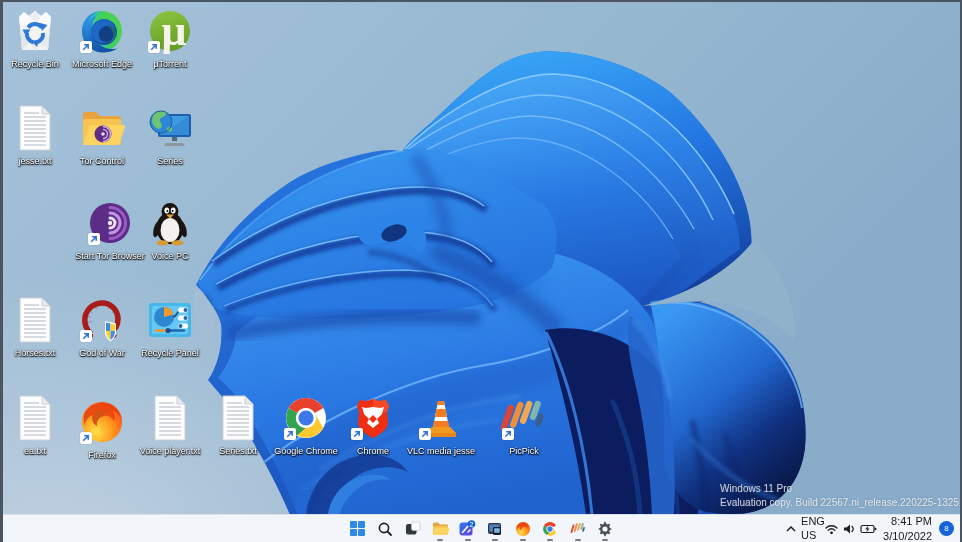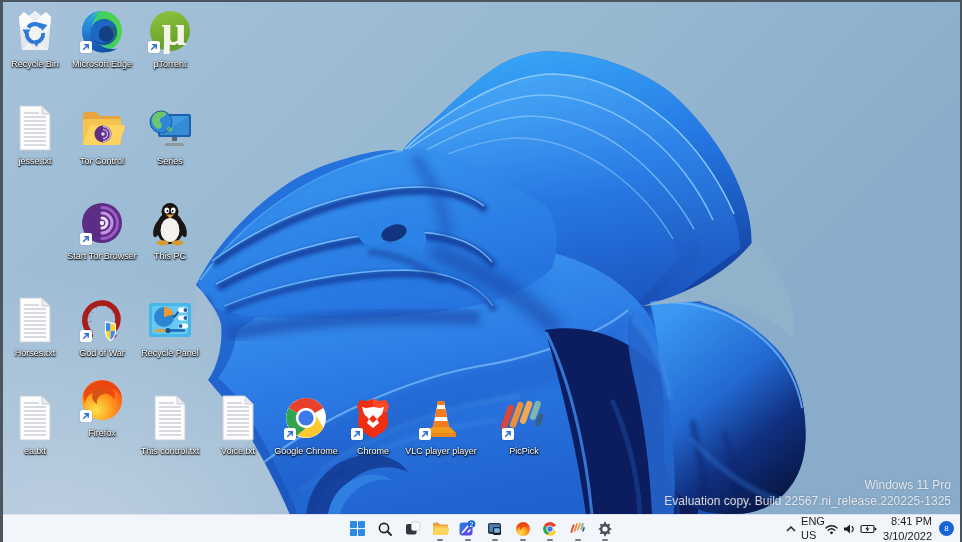--- a/index.html
+++ b/index.html
@@ -2,21 +2,21 @@
 <html><head><meta charset="utf-8"><style>
 html,body{margin:0;padding:0;width:962px;height:542px;overflow:hidden}
 body{font-family:"Liberation Sans",sans-serif;position:relative;background:#9bbcd4}
 #wall{position:absolute;left:0;top:0}
 .edge{position:absolute;background:#4a5560;z-index:50}
 .ico{position:absolute;width:68px;display:flex;flex-direction:column;align-items:center;z-index:10}
 .ico .g{width:46px;height:46px;position:relative;display:flex;align-items:center;justify-content:center}
 .ico .lbl{margin-top:5px;font-size:9px;color:#fff;text-shadow:0 1px 1px rgba(0,0,0,.95),0 0 2px rgba(0,0,0,.85),1px 1px 2px rgba(0,0,0,.7);text-align:center;line-height:1.15;white-space:nowrap}
 .arrow{position:absolute;left:1px;bottom:1px;width:12px;height:12px;background:#fff;border-radius:2px;box-shadow:0 0 1px rgba(0,0,0,.4)}
 .arrow svg{position:absolute;left:1px;top:1px}
-#wm{position:absolute;right:11px;bottom:33px;text-align:right;color:rgba(255,255,255,.78);font-size:12px;line-height:1.35;z-index:12;text-shadow:0 0 2px rgba(80,90,110,.5)}
+#wm{position:absolute;right:3px;bottom:33px;text-align:left;color:rgba(255,255,255,.78);font-size:10px;line-height:1.35;z-index:12;text-shadow:0 0 2px rgba(80,90,110,.5)}
 #tb{position:absolute;left:0;bottom:0;width:962px;height:27px;background:#f2f5fa;border-top:1px solid #dde2ea;z-index:40}
 #tbc{position:absolute;left:344px;top:0;height:27px;display:flex;align-items:center}
 .ti{width:27.5px;height:27px;display:flex;align-items:center;justify-content:center;position:relative}
 .ti .dot{position:absolute;bottom:1px;left:50%;margin-left:-3px;width:6px;height:2px;border-radius:2px;background:#767c84}
 #tray{position:absolute;right:0;top:0;height:27px;display:flex;align-items:center;color:#1b1b1b}
 </style></head><body>
 <svg id="wall" width="962" height="542" viewBox="0 0 962 542">
 <defs>
 <linearGradient id="bg" x1="0" y1="0" x2="0.9" y2="0.5">
 <stop offset="0" stop-color="#a6c2da"></stop>
@@ -274,21 +274,21 @@
 <rect x="25" y="32" width="5" height="4" fill="#5b6770"></rect>
 <path d="M19,38 L36,38 L38,41 L17,41 Z" fill="#8d979e"></path>
 <circle cx="14" cy="17" r="11" fill="#2e86d8"></circle>
 <path d="M7,9 C10,6 15,5 18,6 C20,8 19,11 16,12 C13,13 12,15 14,18 C16,21 14,24 11,24 C7,22 5,19 5,15 C5,13 6,11 7,9 Z" fill="#6fc472"></path>
 <path d="M20,23 C23,21 26,22 25,25 C24,27 21,27 20,25 Z" fill="#6fc472"></path>
 <circle cx="14" cy="17" r="11" fill="none" stroke="#1b609e" stroke-width="1"></circle>
 </svg>
     </span>
     <span class="lbl">Series</span>
   </div>
-<div class="ico" style="left:68px;top:200px">
+<div class="ico" style="left:76px;top:200px">
     <span class="g">
       <svg width="46" height="46" viewBox="0 0 46 46">
 <circle cx="23" cy="23" r="20" fill="#5c2d86"></circle>
 <g fill="none" stroke-linecap="round">
 <path d="M23,7.5 A15.5,15.5 0 1 1 23,38.5" stroke="#9a5cc4" stroke-width="3"></path>
 <path d="M23,13 A10,10 0 1 1 23,33" stroke="#c491e4" stroke-width="3"></path>
 <path d="M23,18 A5,5 0 1 1 23,28" stroke="#ecdcf8" stroke-width="3"></path>
 </g>
 <circle cx="23" cy="23" r="2.2" fill="#f6eefc"></circle>
 </svg>
@@ -310,21 +310,21 @@
         <ellipse cx="26.2" cy="10.5" rx="2.4" ry="3" fill="#fff"></ellipse>
 <circle cx="20.4" cy="11" r="1" fill="#111"></circle>
         <circle cx="25.6" cy="11" r="1" fill="#111"></circle>
 <path d="M19,14.5 L27,14.5 L23,18.5 Z" fill="#e8a33b"></path>
 <ellipse cx="10" cy="29" rx="3.2" ry="8.5" fill="#1a1512" transform="rotate(16 10 29)"></ellipse>
 <ellipse cx="36" cy="29" rx="3.2" ry="8.5" fill="#1a1512" transform="rotate(-16 36 29)"></ellipse>
 <ellipse cx="15.5" cy="42.8" rx="6" ry="2.6" fill="#d99a33"></ellipse>
 <ellipse cx="30.5" cy="42.8" rx="6" ry="2.6" fill="#d99a33"></ellipse>
 </svg>
     </span>
-    <span class="lbl">This PC</span>
+    <span class="lbl">Voice PC</span>
   </div>
 <div class="ico" style="left:1px;top:297px">
     <span class="g">
       <svg width="46" height="46" viewBox="0 0 46 46">
 <path d="M8,1 L30,1 L38,9 L38,45 L8,45 Z" fill="#fdfdfd" stroke="#c9ced6" stroke-width="1"></path>
 <path d="M30,1 L30,9 L38,9 Z" fill="#e8eaee" stroke="#c9ced6" stroke-width="1"></path>
 <g stroke="#c3c8d2" stroke-width="1.3">
 <line x1="12" y1="8" x2="27" y2="8"></line>
           <line x1="12" y1="12" x2="34" y2="12"></line>
           <line x1="12" y1="16" x2="34" y2="16"></line>
@@ -398,21 +398,21 @@
           <line x1="12" y1="24" x2="34" y2="24"></line>
           <line x1="12" y1="28" x2="34" y2="28"></line>
           <line x1="12" y1="32" x2="34" y2="32"></line>
           <line x1="12" y1="36" x2="34" y2="36"></line>
           <line x1="12" y1="40" x2="34" y2="40"></line>
 </g>
       </svg>
     </span>
     <span class="lbl">ea.txt</span>
   </div>
-<div class="ico" style="left:68px;top:377px">
+<div class="ico" style="left:68px;top:399px">
     <span class="g">
       <svg width="46" height="46" viewBox="0 0 46 46">
 <defs>
 <radialGradient id="ffg" cx="0.35" cy="0.75" r="0.9">
             <stop offset="0" stop-color="#ffe14a"></stop>
             <stop offset="0.45" stop-color="#ff9a1f"></stop>
             <stop offset="0.8" stop-color="#ff5a14"></stop>
             <stop offset="1" stop-color="#e82e0e"></stop>
           </radialGradient>
 </defs>
@@ -439,41 +439,41 @@
           <line x1="12" y1="16" x2="34" y2="16"></line>
           <line x1="12" y1="20" x2="34" y2="20"></line>
           <line x1="12" y1="24" x2="34" y2="24"></line>
           <line x1="12" y1="28" x2="34" y2="28"></line>
           <line x1="12" y1="32" x2="34" y2="32"></line>
           <line x1="12" y1="36" x2="34" y2="36"></line>
           <line x1="12" y1="40" x2="34" y2="40"></line>
 </g>
       </svg>
     </span>
-    <span class="lbl">This control.txt</span>
+    <span class="lbl">Voice player.txt</span>
   </div>
 <div class="ico" style="left:204px;top:395px">
     <span class="g">
       <svg width="46" height="46" viewBox="0 0 46 46">
 <path d="M8,1 L30,1 L38,9 L38,45 L8,45 Z" fill="#fdfdfd" stroke="#c9ced6" stroke-width="1"></path>
 <path d="M30,1 L30,9 L38,9 Z" fill="#e8eaee" stroke="#c9ced6" stroke-width="1"></path>
 <g stroke="#c3c8d2" stroke-width="1.3">
 <line x1="12" y1="8" x2="27" y2="8"></line>
           <line x1="12" y1="12" x2="34" y2="12"></line>
           <line x1="12" y1="16" x2="34" y2="16"></line>
           <line x1="12" y1="20" x2="34" y2="20"></line>
           <line x1="12" y1="24" x2="34" y2="24"></line>
           <line x1="12" y1="28" x2="34" y2="28"></line>
           <line x1="12" y1="32" x2="34" y2="32"></line>
           <line x1="12" y1="36" x2="34" y2="36"></line>
           <line x1="12" y1="40" x2="34" y2="40"></line>
 </g>
       </svg>
     </span>
-    <span class="lbl">Voice.txt</span>
+    <span class="lbl">Series.txt</span>
   </div>
 <div class="ico" style="left:272px;top:395px">
     <span class="g">
       <svg width="46" height="46" viewBox="0 0 46 46">
 <circle cx="23" cy="23" r="20" fill="#fff"></circle>
 <path d="M5.7,13 A20,20 0 0 1 40.3,13 L31.6,18 A10,10 0 0 0 14.3,18 Z" fill="#e8402a"></path>
 <path d="M5.7,13 A20,20 0 0 0 14.3,40.6 L23,33 A10,10 0 0 1 14.3,18 Z" fill="#34a34f"></path>
 <path d="M14.3,40.6 A20,20 0 0 0 40.3,33 L31.6,18 A10,10 0 0 1 23,33 Z" fill="#fdc92e"></path>
 <circle cx="23" cy="23" r="9.6" fill="#fff"></circle>
 <circle cx="23" cy="23" r="7.6" fill="#3c78e8"></circle>
@@ -511,21 +511,21 @@
 <path d="M20,6 L26,6 L26.8,10 L19.2,10 Z" fill="#f57c1e"></path>
 <path d="M8,38 L14,32 L32,32 L38,38 L38,42 L8,42 Z" fill="#f09a1e"></path>
 <path d="M8,38 L38,38 L38,42 L8,42 Z" fill="#e8871a"></path>
 </svg>
       <span class="arrow">
         <svg width="10" height="10" viewBox="0 0 10 10">
           <path d="M2.2,7.8 L6.8,3.2 M3.2,2.8 L7.2,2.8 L7.2,6.8" fill="none" stroke="#2f6fd6" stroke-width="1.5"></path>
         </svg>
       </span>
     </span>
-    <span class="lbl">VLC player player</span>
+    <span class="lbl">VLC media jesse</span>
   </div>
 <div class="ico" style="left:490px;top:395px">
     <span class="g">
       <svg width="46" height="46" viewBox="0 0 46 46">
 <g transform="rotate(20 23 23)">
 <rect x="4" y="15" width="6.2" height="27" rx="3" fill="#d8453a"></rect>
 <rect x="12" y="9" width="6.2" height="27" rx="3" fill="#ee8f3a"></rect>
 <rect x="20" y="5" width="6.2" height="24" rx="3" fill="#f2a852"></rect>
 <rect x="28" y="2" width="6.2" height="20" rx="3" fill="#7fb5ae"></rect>
 <rect x="35.5" y="13" width="5.4" height="13" rx="2.7" fill="#3c5f88"></rect>

